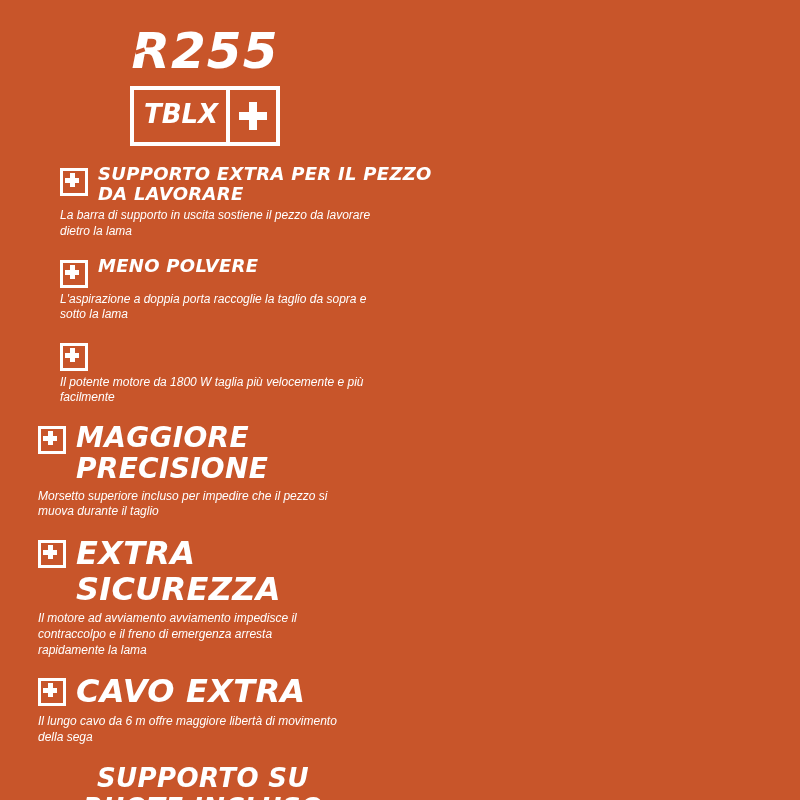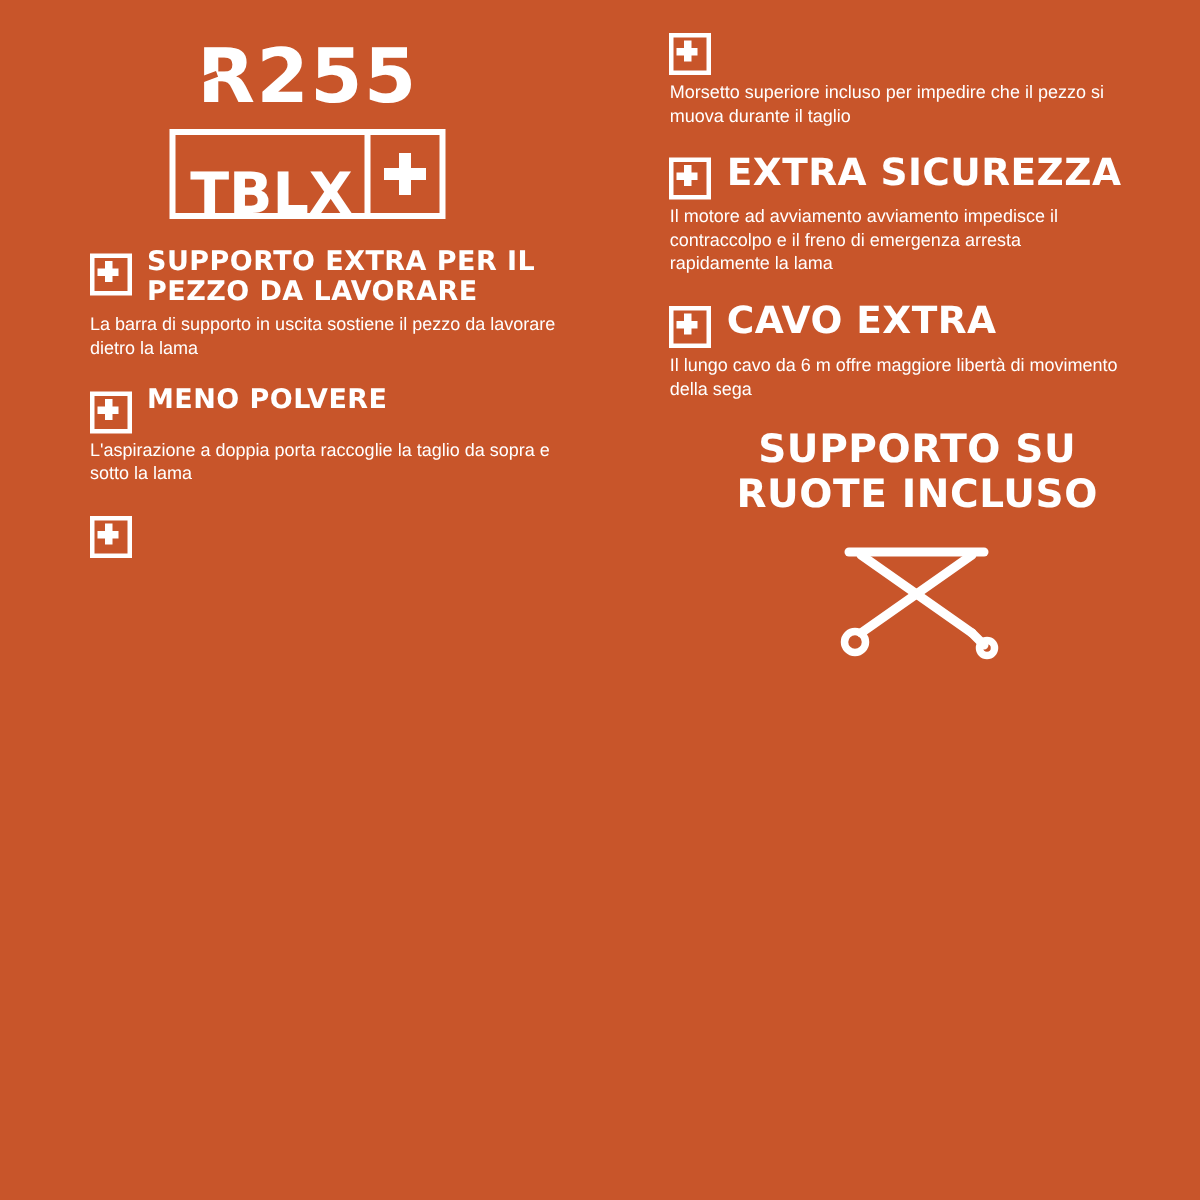--- a/index.html
+++ b/index.html
@@ -14,20 +14,22 @@
     color: #ffffff;
     overflow: hidden;
   }
   .page {
     position: relative;
     width: 800px;
     height: 800px;
     box-sizing: border-box;
     padding: 18px 22px 10px 22px;
     display: flex;
+    flex-direction: column;
+    font-style: italic;
   }
   .col {
     box-sizing: border-box;
   }
   .col-left {
     width: 420px;
     padding-left: 38px;
     padding-right: 6px;
   }
   .col-right {
@@ -64,23 +66,23 @@
     margin-top: 10px;
     display: inline-flex;
     align-items: stretch;
     border: 4px solid #ffffff;
     padding: 0;
     height: 52px;
   }
   .logo-tblx {
     font-family: "DejaVu Sans", sans-serif;
     font-weight: bold;
-    font-size: 38px;
+    font-size: 26px;
     line-height: 44px;
-    padding: 17px 8px 2px 10px;
+    padding: 2px 8px 2px 10px;
     letter-spacing: 0px;
   }
   .logo-plus-box {
     width: 46px;
     display: flex;
     align-items: center;
     justify-content: center;
     border-left: 4px solid #ffffff;
   }
   .logo-plus-box .plus {
@@ -138,21 +140,21 @@
     letter-spacing: 0.3px;
     text-transform: uppercase;
   }
   .feature-body {
     font-size: 12px;
     line-height: 1.3;
     margin-top: 4px;
     margin-left: 0px;
     max-width: 330px;
   }
-  .col-right .feature-title { font-size: 25px; }
+  .col-right .feature-title { font-size: 32px; }
   .col-right .feature-body { max-width: 300px; }
 
   
   .feature.first-right .feature-title { font-size: 28px; }
 
   
   .footer-block {
     margin-top: 19px;
     text-align: center;
     width: 330px;
@@ -201,29 +203,31 @@
         <span class="plus-badge"></span>
         <div class="feature-title">MENO POLVERE</div>
       </div>
       <div class="feature-body">L'aspirazione a doppia porta raccoglie la taglio da sopra e sotto la lama</div>
     </div>
 
     <div class="feature">
       <div class="feature-head">
         <span class="plus-badge"></span>
       </div>
+      <div class="feature-body">Il potente motore da 1800 W taglia più velocemente e più facilmente</div>
     </div>
 
   </div>
 
   <div class="col col-right">
 
     <div class="feature first-right">
       <div class="feature-head">
         <span class="plus-badge"></span>
+        <div class="feature-title">MAGGIORE PRECISIONE</div>
       </div>
       <div class="feature-body">Morsetto superiore incluso per impedire che il pezzo si muova durante il taglio</div>
     </div>
 
     <div class="feature">
       <div class="feature-head">
         <span class="plus-badge"></span>
         <div class="feature-title">EXTRA SICUREZZA</div>
       </div>
       <div class="feature-body">Il motore ad avviamento avviamento impedisce il contraccolpo e il freno di emergenza arresta rapidamente la lama</div>

